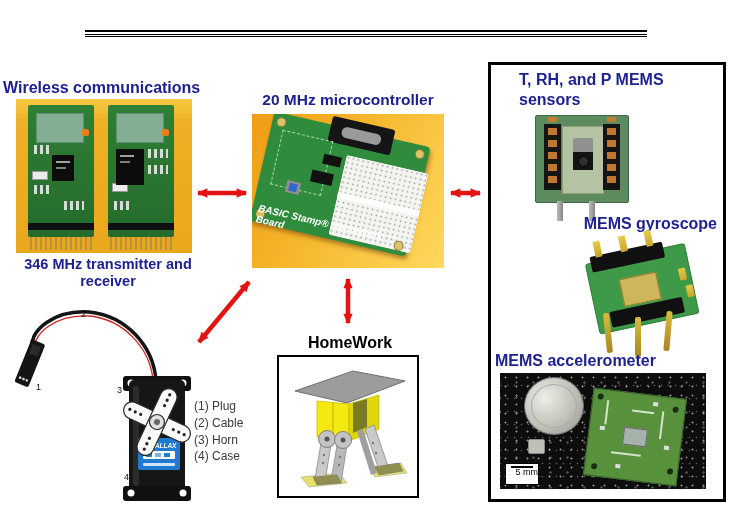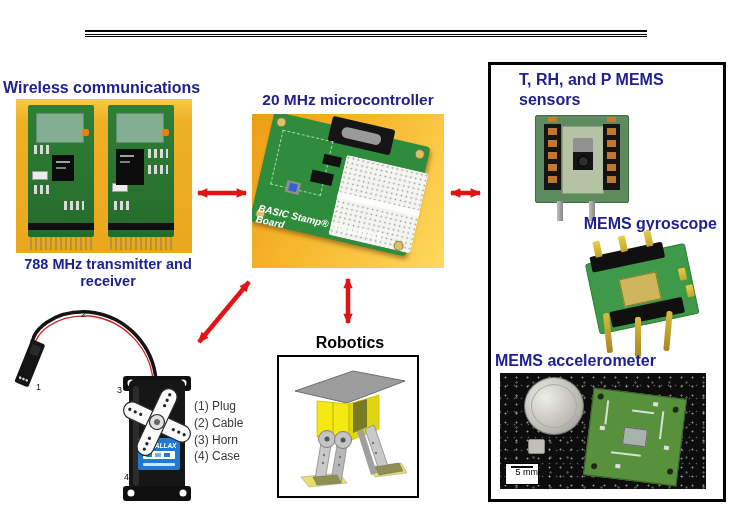--- a/index.html
+++ b/index.html
@@ -137,21 +137,21 @@
       </div>
       <div class="w-pads" style="left:40px;top:44px;width:20px;"></div>
       <div class="w-pads" style="left:40px;top:60px;width:20px;"></div>
       <div class="w-pads" style="left:6px;top:96px;width:18px;"></div>
       <div class="w-bar"></div>
     </div>
     <div class="w-pins" style="left:14px;"></div>
     <div class="w-pins" style="left:94px;"></div>
   </div>
 
-  <div class="abs navy transmitter-label">788 MHz transmitter and receiver</div>
+  <div class="abs navy transmitter-label">346 MHz transmitter and receiver</div>
 
   <div class="abs navy micro-label">20 MHz microcontroller</div>
 
   <div class="abs micro-photo">
     <div class="mboard">
       <div class="m-db9">
           <div class="inner"></div>
         </div>
       <div class="m-dash"></div>
       <div class="m-bb">
@@ -233,21 +233,21 @@
         <div class="a-hole" style="left:6px;bottom:6px;"></div>
         <div class="a-hole" style="right:4px;bottom:10px;"></div>
       </div>
       <div class="a-scale">
         <div class="bar"></div>
         <div class="txt">5 mm</div>
       </div>
     </div>
   </div>
 
-  <div class="abs blk robotics-label">Robotics</div>
+  <div class="abs blk robotics-label">HomeWork</div>
   <div class="abs robotics-box">
     <svg width="134" height="135" viewBox="0 0 134 135">
       <polygon points="22,120 60,116 68,126 30,130" fill="#e6e06a" stroke="#999" stroke-width="0.5"></polygon>
       <polygon points="90,110 122,106 128,116 96,120" fill="#e6e06a" stroke="#999" stroke-width="0.5"></polygon>
       <polygon points="16,34 74,14 126,24 68,46" fill="#9c9c9c" stroke="#6e6e6e"></polygon>
       <polygon points="38,44 70,47 70,84 38,80" fill="#f4ea12" stroke="#c8bd00" stroke-width="0.8"></polygon>
       <polygon points="70,47 100,38 100,72 70,84" fill="#e0d60e" stroke="#c8bd00" stroke-width="0.8"></polygon>
       <polygon points="74,46 88,42 88,70 74,76" fill="#7a7a24"></polygon>
       <line x1="54" y1="45" x2="54" y2="82" stroke="#c0b000"></line>
       <polygon points="42,86 52,88 46,124 36,122" fill="#c9c9c9" stroke="#8a8a8a" stroke-width="0.8"></polygon>

